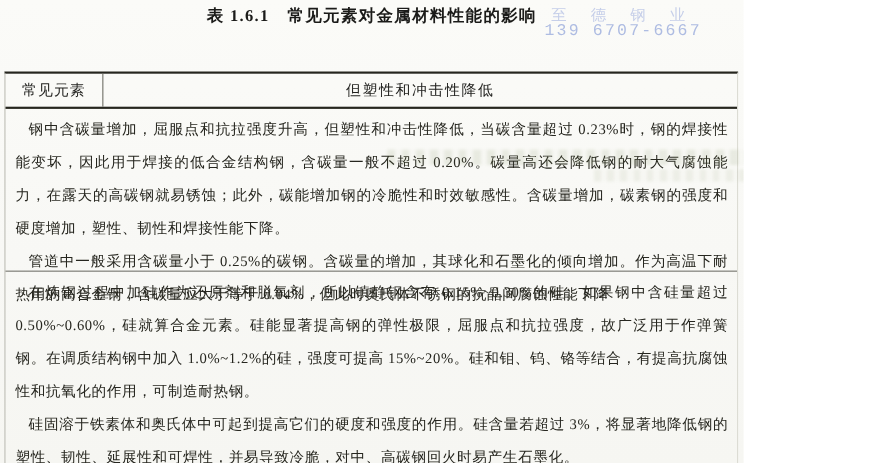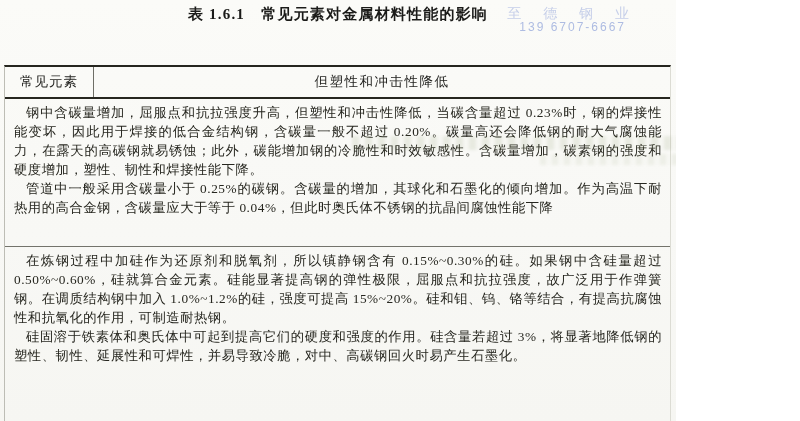--- a/index.html
+++ b/index.html
@@ -24,23 +24,23 @@
     text-align:center;
     pointer-events:none;
     line-height:1.1;
   }
   .wm-company{
     font-size:14px; letter-spacing:9px;
     color:#c6cfe9;
     font-family:"Liberation Sans","DejaVu Sans",sans-serif;
   }
   .wm-phone{
-    font-size:12px; letter-spacing:2px;
+    font-size:15px; letter-spacing:2px;
     color:#aebce2;
-    font-family:Liberation Sans, sans-serif;
+    font-family:Liberation Mono, monospace;
   }
   .tbl{
     position:absolute; top:33px; left:4px; right:5px;
     border-top:2.5px solid #26261f;
     border-bottom:2.5px solid #26261f;
     border-left:1px solid #bdbdb5;
     border-right:1px solid #dcdcd4;
     background:transparent;
     margin-top:32px;
   }
@@ -61,21 +61,21 @@
     display:flex; align-items:center; justify-content:center;
     font-size:13.5px; letter-spacing:1.5px;
   }
   .body-row-carbon{height:147px; border-bottom:1px solid #73736b;}
   .body-row-silicon{height:194px;}
   .content-cell{padding:4px 8px 2px 9px;}
   .content-cell p{
     margin:0;
     text-indent:0.9em;
     font-size:13.3px;
-    line-height:19px;
+    line-height:30px;
     letter-spacing:0.55px;
     text-align:justify;
     color:#26261f;
   }
   
   .bleed{
     position:absolute;
     filter:blur(1.6px);
     opacity:.45;
     pointer-events:none;

